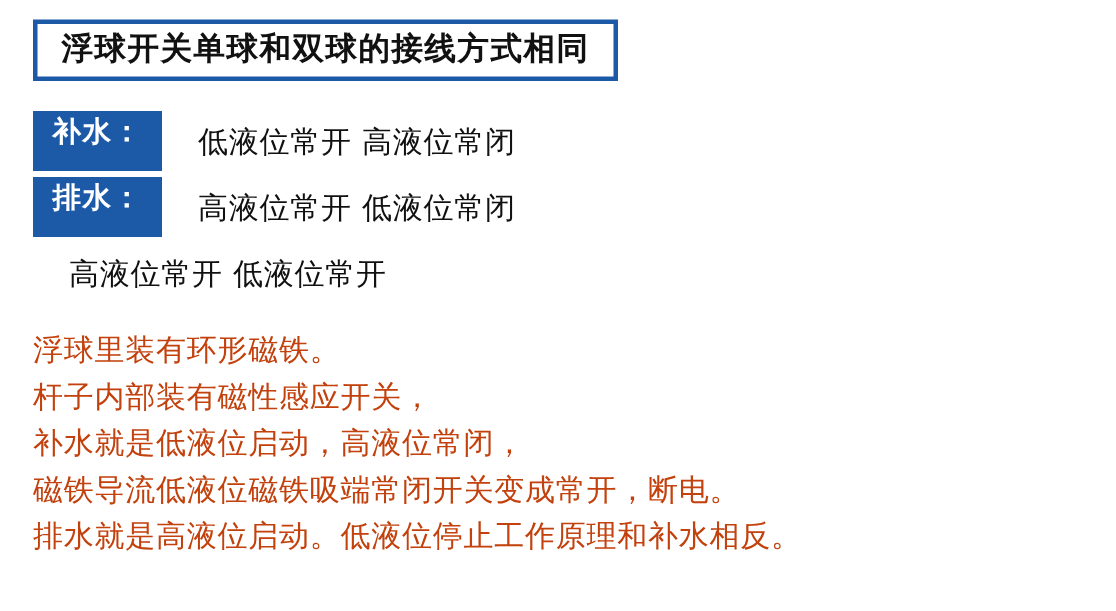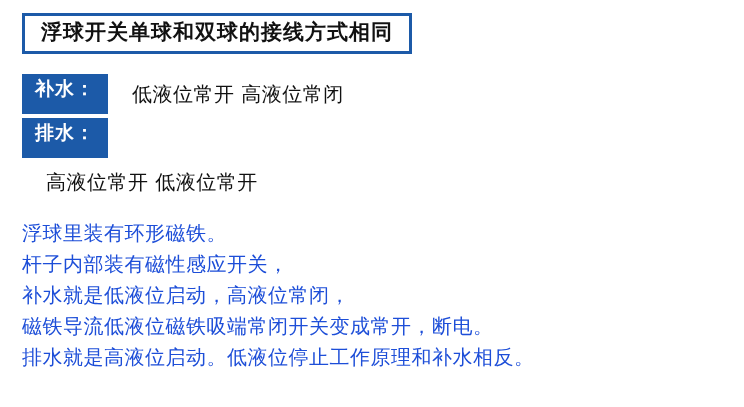--- a/index.html
+++ b/index.html
@@ -76,21 +76,21 @@
 
   
   .notes {
     position: absolute;
     left: 22px;
     top: 218px;
     width: 710px;
   }
   .note-line {
     font-size: 20px;
-    color: #1d4ed8;
+    color: #c2410c;
     line-height: 31px;
     white-space: nowrap;
     letter-spacing: 0.5px;
   }
 </style>
 </head>
 <body>
 
 <div class="page">
 
@@ -100,20 +100,21 @@
 
   <div class="modes">
 
     <div class="mode-row">
       <div class="mode-tag">补水：</div>
       <div class="mode-desc">低液位常开 高液位常闭</div>
     </div>
 
     <div class="mode-row">
       <div class="mode-tag">排水：</div>
+      <div class="mode-desc">高液位常开 低液位常闭</div>
     </div>
 
     <div class="mode-row">
       <div class="mode-desc">高液位常开 低液位常开</div>
     </div>
 
   </div>
 
   <div class="notes">
     <div class="note-line">浮球里装有环形磁铁。</div>

